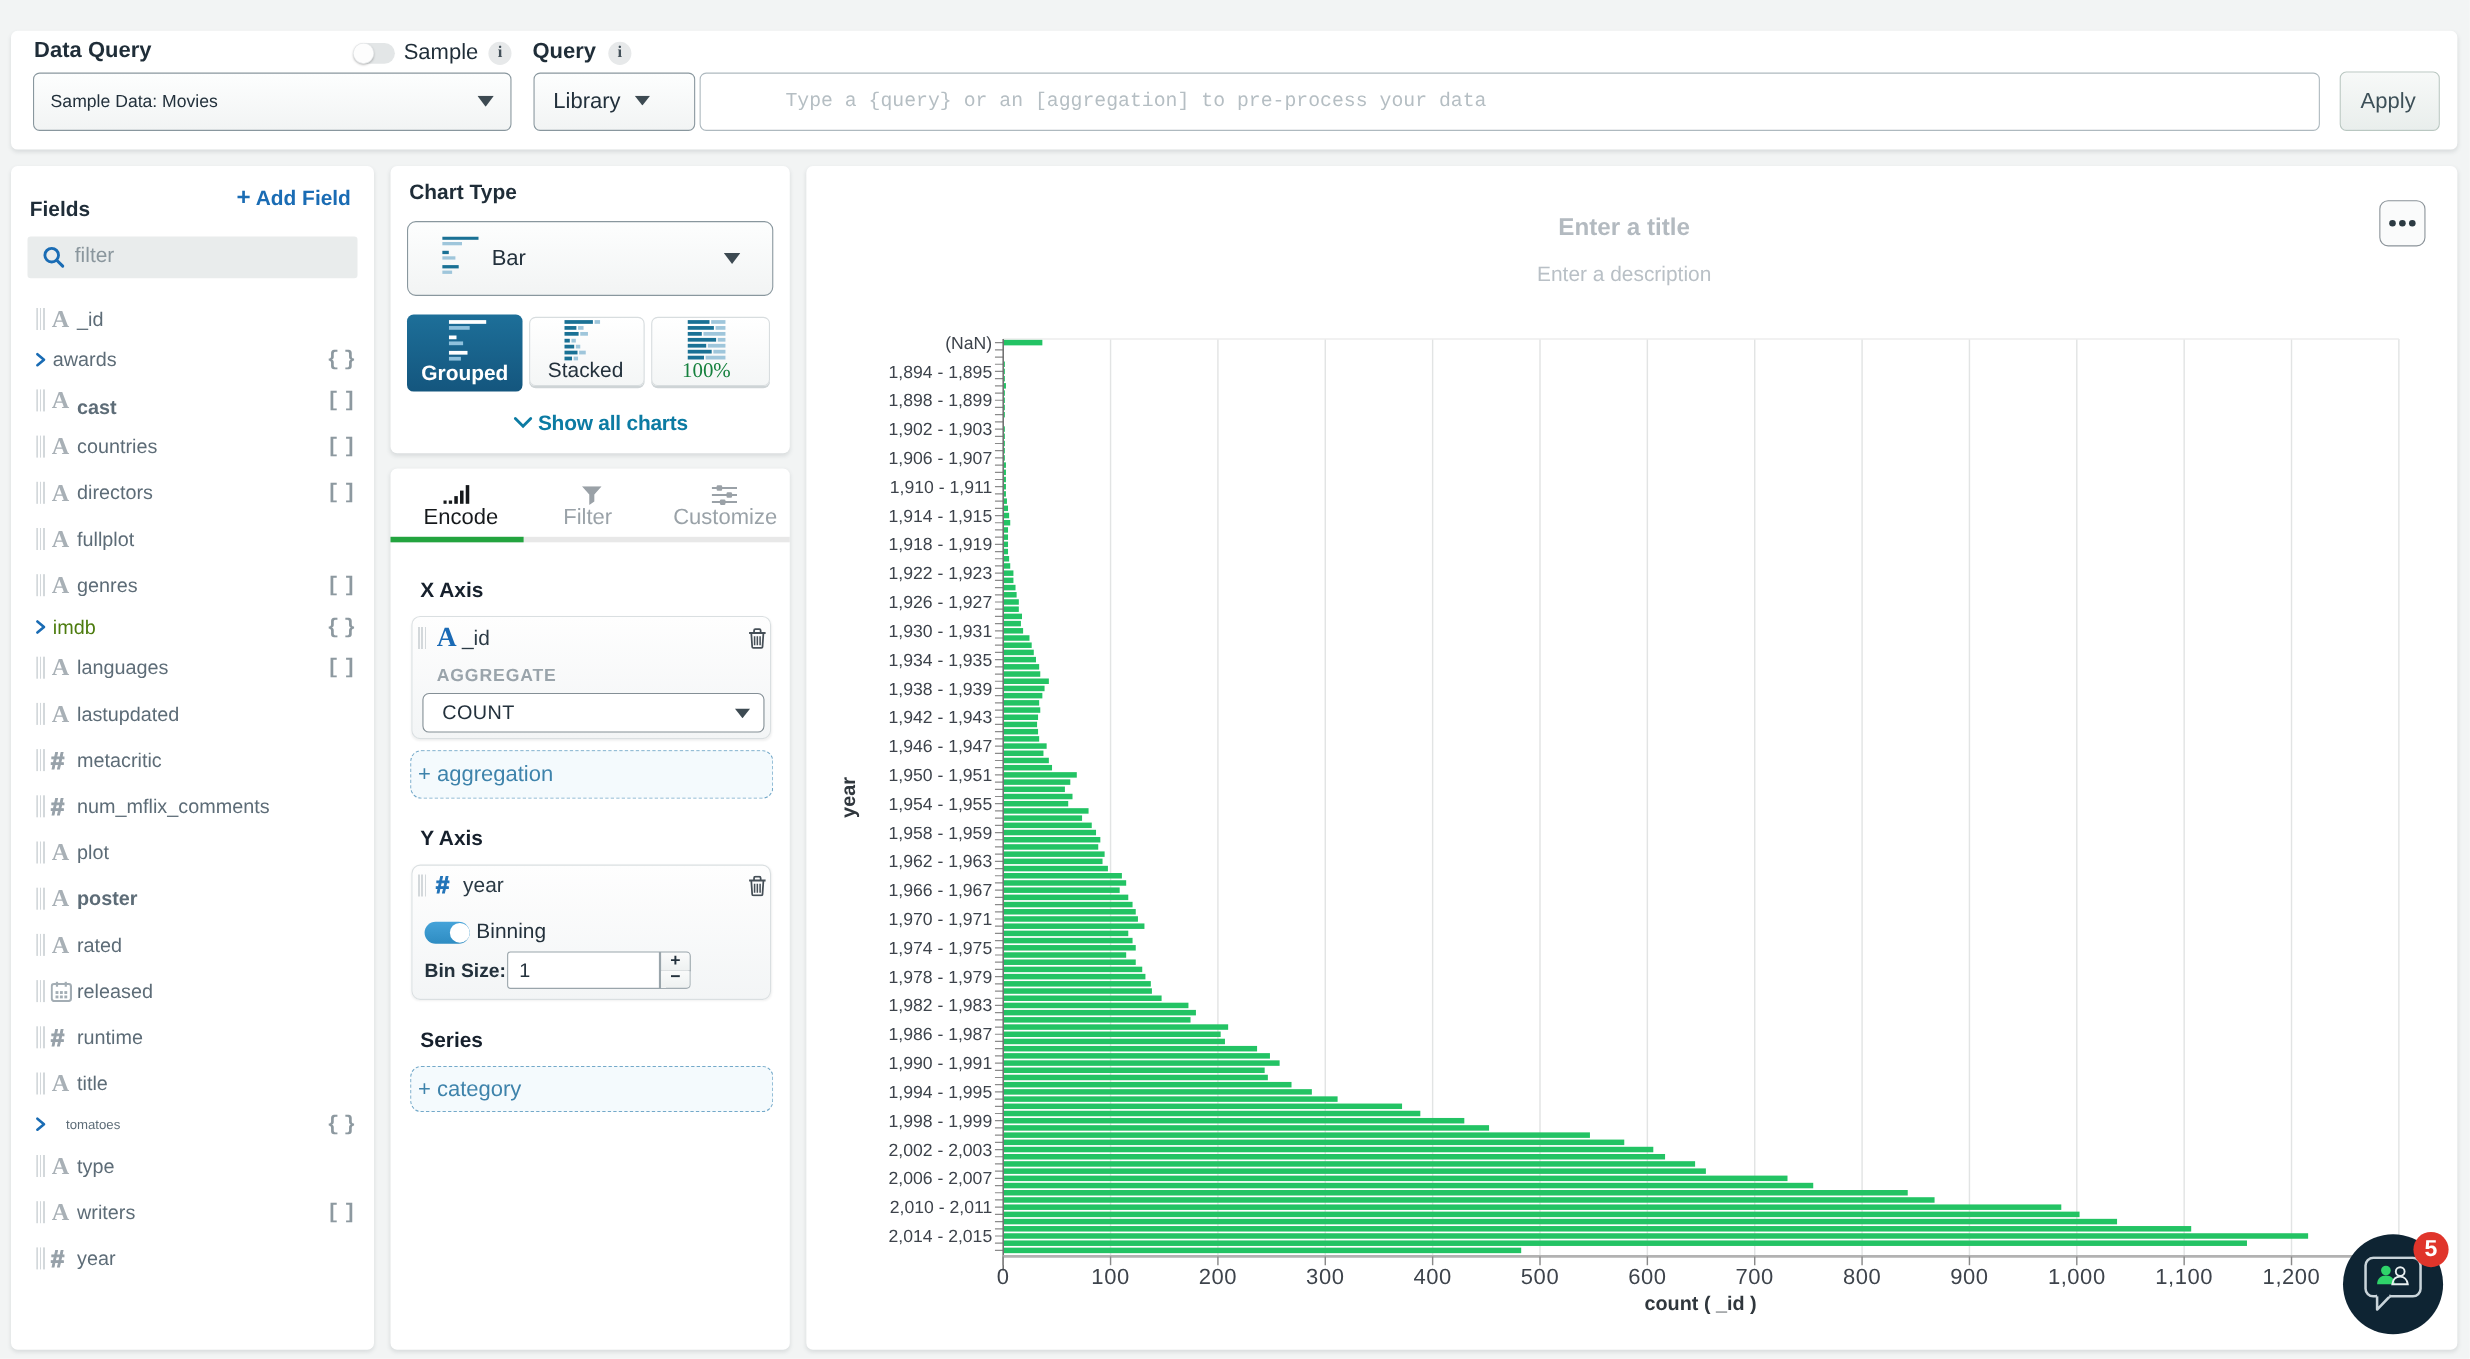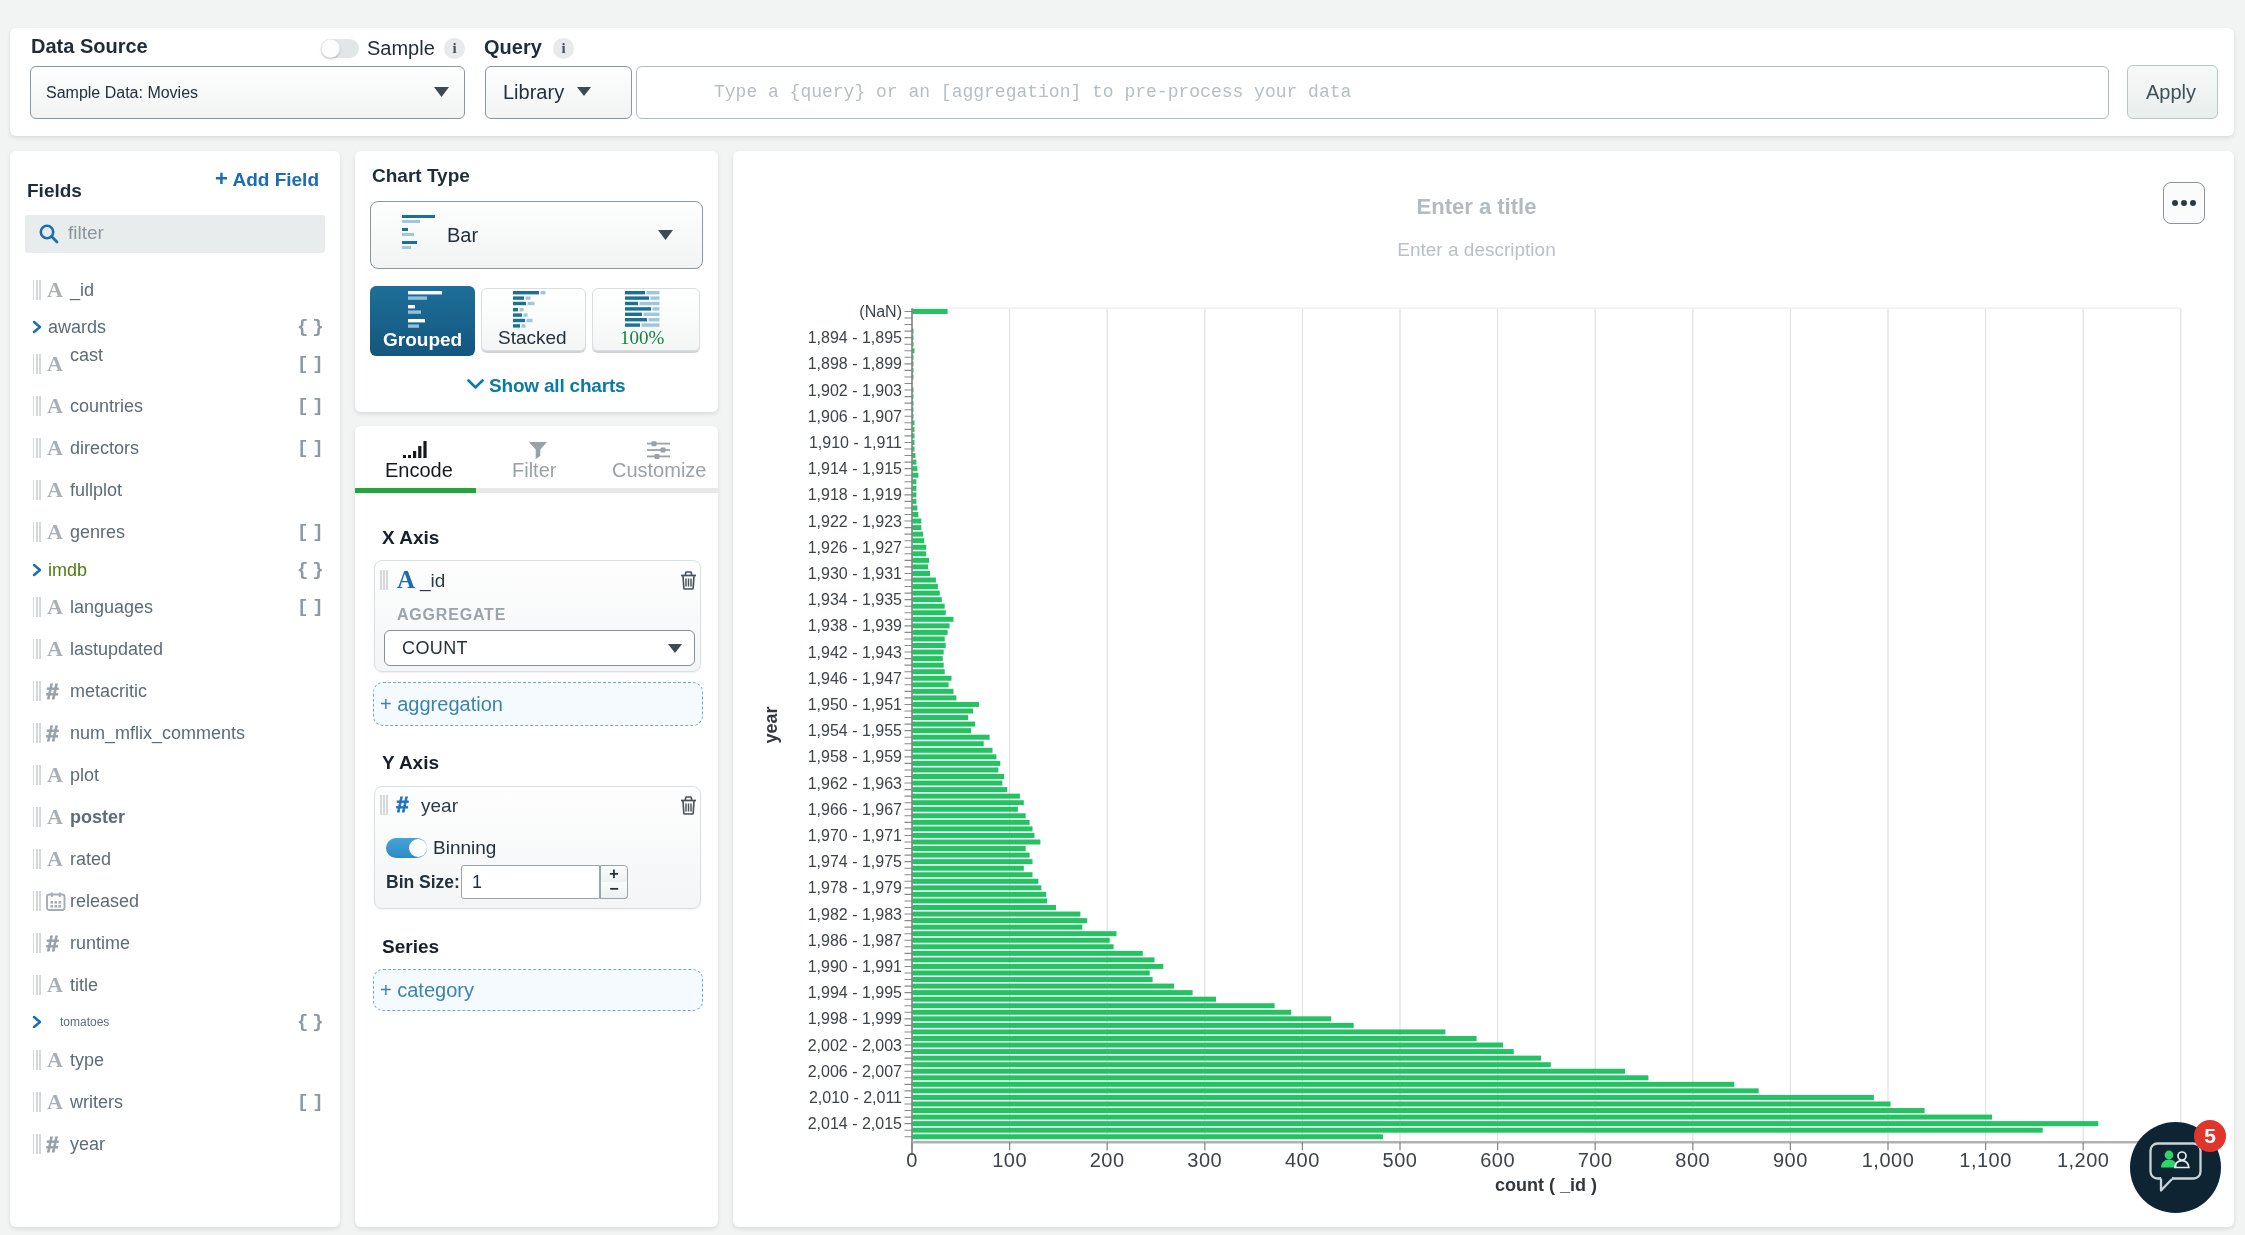--- a/index.html
+++ b/index.html
@@ -5,21 +5,21 @@
   html,body { width:2245px; height:1235px; background:#f2f4f4; font-family:"Liberation Sans",sans-serif;
                overflow:hidden; position:relative; }
   .card { position:absolute; background:#fff; border-radius:6px; box-shadow:0 2px 4px rgba(60,70,80,.14); }
   .sel { position:absolute; border:1px solid #89979e; border-radius:6px;
           background:linear-gradient(#fdfefe,#f2f4f4); }
   .dash { position:absolute; border:1.6px dashed #74a9c9; border-radius:10px; background:#f4fafd; }
 </style></head>
 <body>
 
 <div class="card" style="left:10px;top:28px;width:2224px;height:108px"></div>
-<div style="position:absolute;left:31px;top:34px;font-size:20px;line-height:25px;color:#1f2d38;font-weight:700;">Data Source</div>
+<div style="position:absolute;left:31px;top:34px;font-size:20px;line-height:25px;color:#1f2d38;font-weight:700;">Data Query</div>
 <div style="position:absolute;left:321px;top:39px;width:38px;height:19px;border-radius:10px;background:#e3e6e7"></div>
 <div style="position:absolute;left:321px;top:39px;width:19px;height:19px;border-radius:50%;background:#fdfdfd;
      box-shadow:0 1px 2px rgba(0,0,0,.28), inset 0 0 0 0.5px #e0e3e5"></div>
 <div style="position:absolute;left:367px;top:36px;font-size:20px;line-height:25px;color:#1f2d38;font-weight:400;">Sample</div>
 <div style="position:absolute;left:444px;top:38px;width:21px;height:21px;border-radius:50%;background:#e7e9ea;text-align:center;font-family:&quot;Liberation Serif&quot;,serif;font-weight:700;font-size:15px;line-height:21px;color:#44515a">i</div>
 <div style="position:absolute;left:484px;top:35px;font-size:20px;line-height:25px;color:#1f2d38;font-weight:700;">Query</div>
 <div style="position:absolute;left:553px;top:38px;width:21px;height:21px;border-radius:50%;background:#e7e9ea;text-align:center;font-family:&quot;Liberation Serif&quot;,serif;font-weight:700;font-size:15px;line-height:21px;color:#44515a">i</div>
 <div class="sel" style="left:30px;top:66px;width:435px;height:53px"></div>
 <div style="position:absolute;left:46px;top:80px;font-size:16px;line-height:25px;color:#23313c;font-weight:400;">Sample Data: Movies</div>
 <svg style="position:absolute;left:434px;top:87px" width="15" height="10" viewBox="0 0 15 10">
@@ -49,21 +49,21 @@
 <div style="position:absolute;left:33px;top:280px;width:8px;height:20px;background:repeating-linear-gradient(90deg,#d3d8db 0 1.5px,transparent 1.5px 3.1px)"></div>
 <div style="position:absolute;left:47px;top:276px;font-size:22px;line-height:28px;color:#a8b0b6;font-weight:700;font-family:&quot;Liberation Serif&quot;,serif;">A</div>
 <div style="position:absolute;left:70px;top:279px;font-size:18px;line-height:22px;color:#5d6c77;font-weight:400;">_id</div>
 <svg style="position:absolute;left:32px;top:320px" width="10" height="14" viewBox="0 0 10 14">
     <path d="M2 2l6 5-6 5" stroke="#1a6cb4" stroke-width="2.4" fill="none" stroke-linecap="round" stroke-linejoin="round"></path>
   </svg>
 <div style="position:absolute;left:48px;top:316px;font-size:18px;line-height:22px;color:#5d6c77;font-weight:400;">awards</div>
 <div style="position:absolute;left:297px;top:315px;font-size:19px;line-height:24px;color:#8d99a0;font-weight:700;font-family:&quot;Liberation Mono&quot;,monospace;">{ }</div>
 <div style="position:absolute;left:33px;top:354px;width:8px;height:20px;background:repeating-linear-gradient(90deg,#d3d8db 0 1.5px,transparent 1.5px 3.1px)"></div>
 <div style="position:absolute;left:47px;top:350px;font-size:22px;line-height:28px;color:#a8b0b6;font-weight:700;font-family:&quot;Liberation Serif&quot;,serif;">A</div>
-<div style="position:absolute;left:70px;top:344px;font-size:18px;line-height:22px;color:#5d6c77;font-weight:400;">cast</div>
+<div style="position:absolute;left:70px;top:359px;font-size:18px;line-height:22px;color:#5d6c77;font-weight:700;">cast</div>
 <div style="position:absolute;left:297px;top:352px;font-size:19px;line-height:24px;color:#8d99a0;font-weight:700;font-family:&quot;Liberation Mono&quot;,monospace;">[ ]</div>
 <div style="position:absolute;left:33px;top:396px;width:8px;height:20px;background:repeating-linear-gradient(90deg,#d3d8db 0 1.5px,transparent 1.5px 3.1px)"></div>
 <div style="position:absolute;left:47px;top:392px;font-size:22px;line-height:28px;color:#a8b0b6;font-weight:700;font-family:&quot;Liberation Serif&quot;,serif;">A</div>
 <div style="position:absolute;left:70px;top:395px;font-size:18px;line-height:22px;color:#5d6c77;font-weight:400;">countries</div>
 <div style="position:absolute;left:297px;top:394px;font-size:19px;line-height:24px;color:#8d99a0;font-weight:700;font-family:&quot;Liberation Mono&quot;,monospace;">[ ]</div>
 <div style="position:absolute;left:33px;top:438px;width:8px;height:20px;background:repeating-linear-gradient(90deg,#d3d8db 0 1.5px,transparent 1.5px 3.1px)"></div>
 <div style="position:absolute;left:47px;top:434px;font-size:22px;line-height:28px;color:#a8b0b6;font-weight:700;font-family:&quot;Liberation Serif&quot;,serif;">A</div>
 <div style="position:absolute;left:70px;top:437px;font-size:18px;line-height:22px;color:#5d6c77;font-weight:400;">directors</div>
 <div style="position:absolute;left:297px;top:436px;font-size:19px;line-height:24px;color:#8d99a0;font-weight:700;font-family:&quot;Liberation Mono&quot;,monospace;">[ ]</div>
 <div style="position:absolute;left:33px;top:480px;width:8px;height:20px;background:repeating-linear-gradient(90deg,#d3d8db 0 1.5px,transparent 1.5px 3.1px)"></div>

